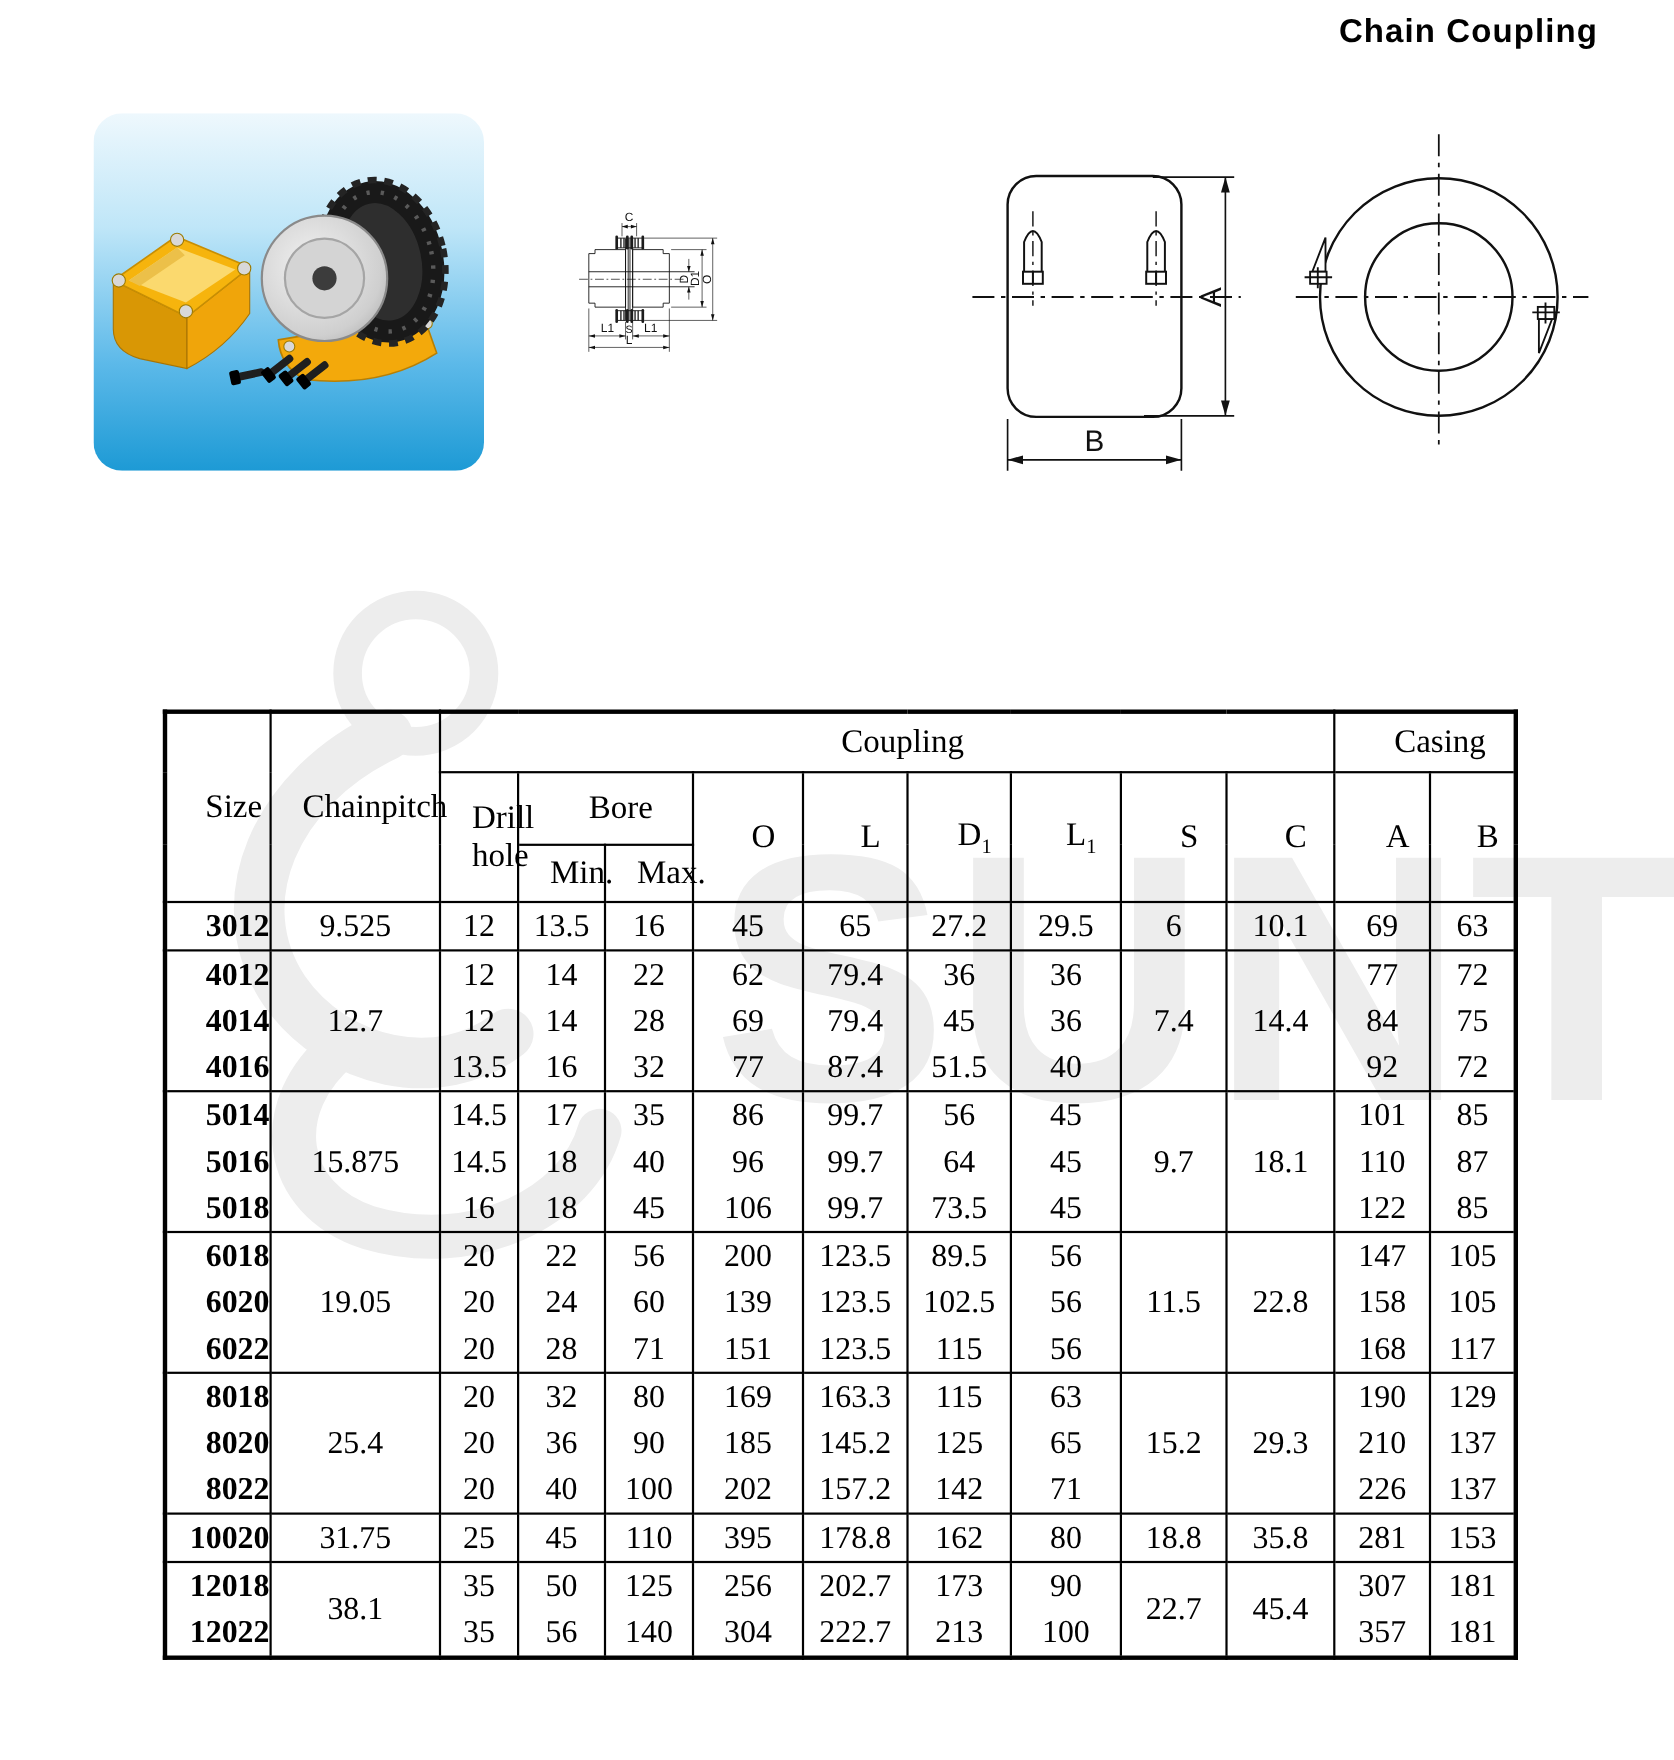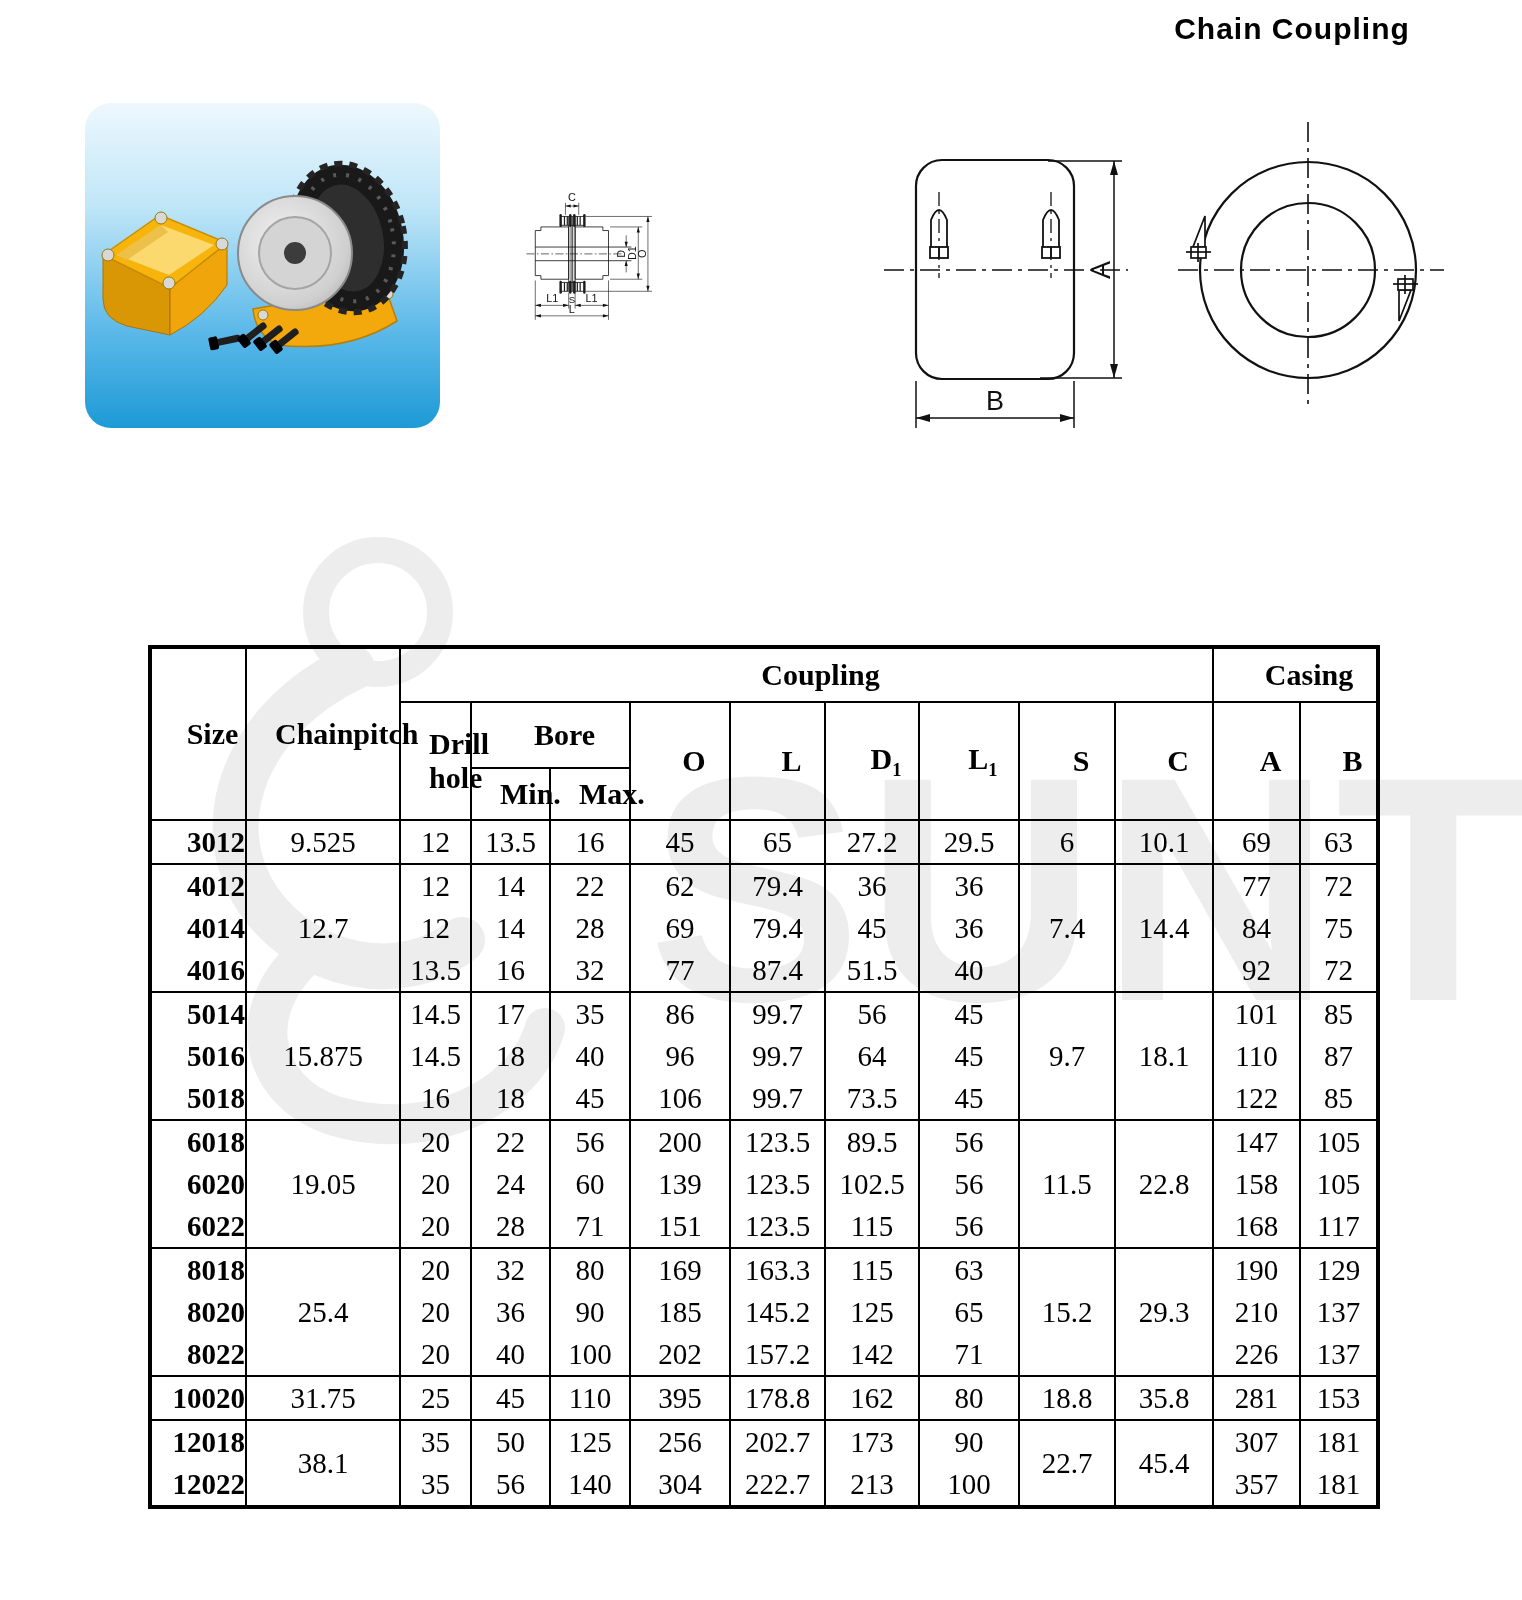--- a/index.html
+++ b/index.html
@@ -2,28 +2,28 @@
 <html><head>
 <meta charset="utf-8">
 <style>
   html,body{margin:0;padding:0;background:#fff;}
   .page{position:relative;width:1522px;height:1600px;background:#fff;overflow:hidden;
         font-family:"Liberation Serif",serif;color:#000;}
   .abs{position:absolute;}
   .wm{z-index:0;}
   .fg{z-index:2;}
   .title{font-family:"Liberation Sans",sans-serif;font-weight:bold;font-size:30px;
-         letter-spacing:1px;text-align:center;width:320px;left:1132px;top:12px;}
+         letter-spacing:1px;text-align:center;width:320px;left:1175px;top:12px;}
   
   .tblwrap{left:148px;top:645px;}
   table.spec{border-collapse:collapse;table-layout:fixed;width:1228px;background:transparent;
              border:4px solid #000;}
   table.spec td{border:2px solid #000;text-align:center;vertical-align:middle;
                 font-size:29px;padding:0;background:transparent;}
-  table.spec thead td{font-weight:bold;font-size:30px;padding-left:28px;}
+  table.spec thead td{font-weight:normal;font-size:30px;padding-left:28px;}
   td.h1{height:52px;}
   td.h2{height:64px;}
   td.h3{height:50px;}
   td.dt{padding:3px 0;}
   .ln{height:42px;line-height:42px;}
   .b{font-weight:bold;text-align:right;}
   sub{font-size:0.62em;}
   svg text{font-family:"Liberation Sans",sans-serif;fill:#111;}
   .wmtxt{font-family:"Liberation Sans",sans-serif;font-weight:bold;fill:#ededed;}
 </style>

